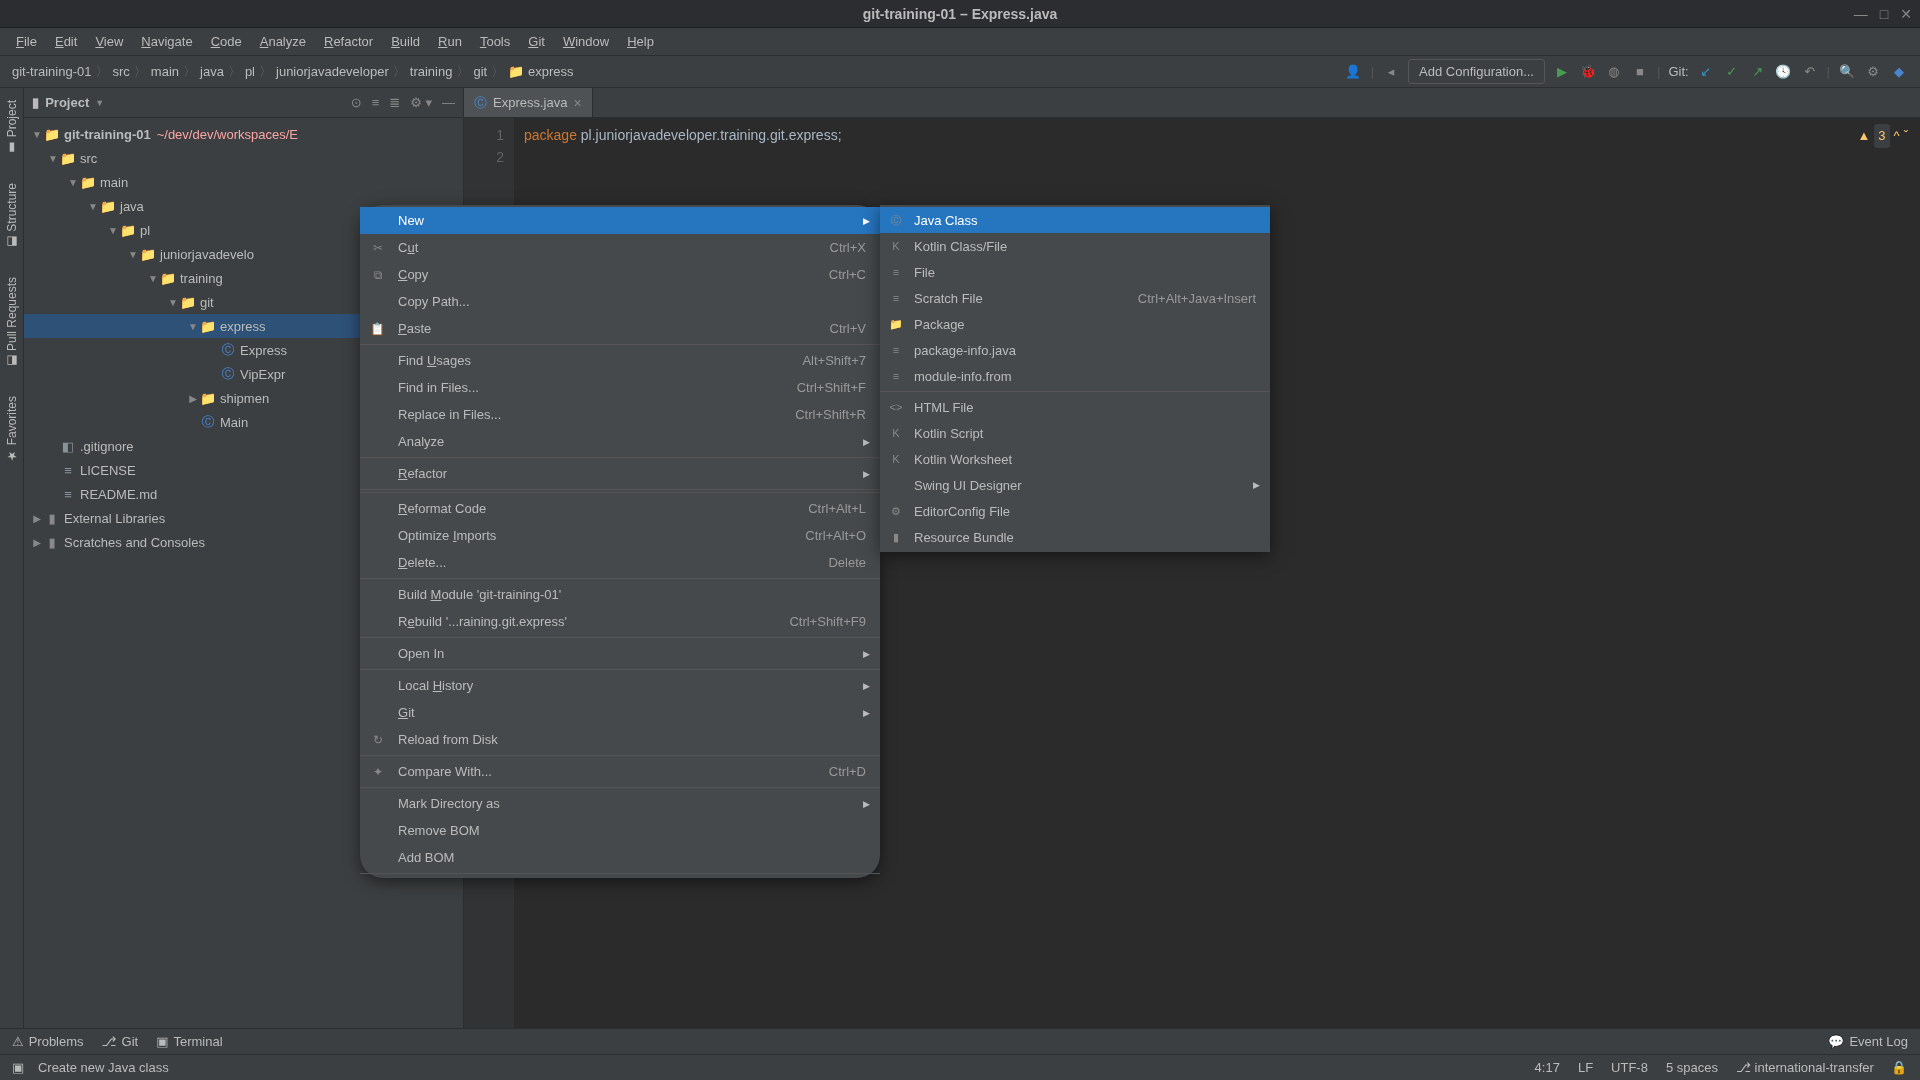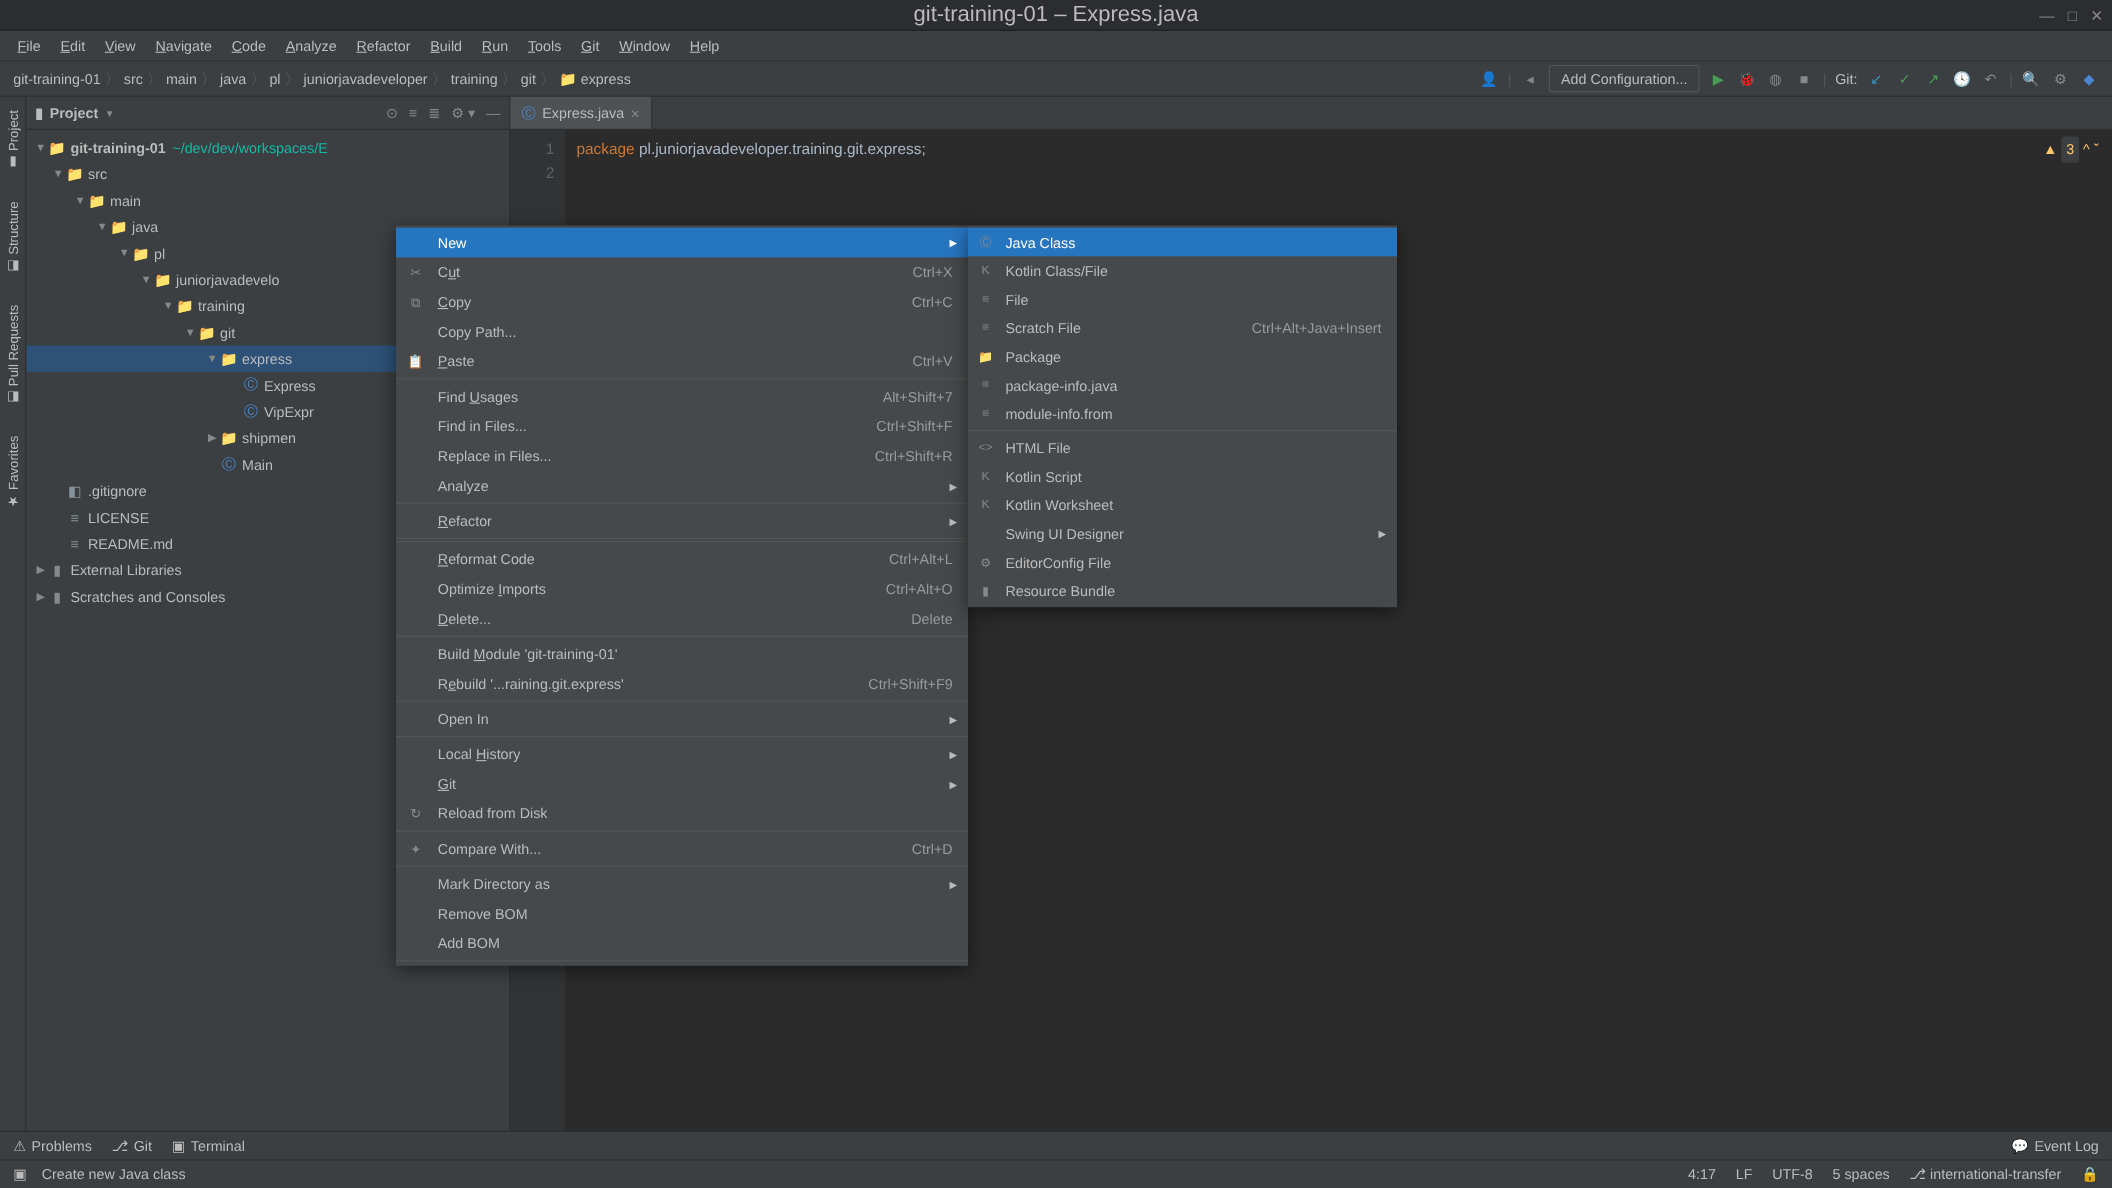--- a/index.html
+++ b/index.html
@@ -1,18 +1,18 @@
 <!DOCTYPE html>
 <html><head>
 <meta charset="utf-8">
 <style>
 * { margin: 0; padding: 0; box-sizing: border-box; font-family: -apple-system, BlinkMacSystemFont, 'Segoe UI', sans-serif; }
 body { background: #3c3f41; color: #bbbbbb; font-size: 13px; overflow: hidden; width: 1920px; height: 1080px; position: relative; }
 .titlebar { background: #2b2d30; height: 28px; display: flex; align-items: center; justify-content: center; position: relative; border-bottom: 1px solid #1e1e1e; }
-.titlebar-title { color: #bbbbbb; font-size: 20px; font-weight: normal; }
+.titlebar-title { color: #bbbbbb; font-size: 14px; font-weight: bold; }
 .window-controls { position: absolute; right: 8px; display: flex; gap: 12px; color: #888; font-size: 14px; }
 .menubar { background: #3c3f41; height: 28px; display: flex; align-items: center; padding: 0 8px; gap: 2px; border-bottom: 1px solid #2b2d30; }
 .menubar-item { padding: 4px 8px; color: #bbbbbb; cursor: pointer; }
 .menubar-item u { text-decoration: underline; }
 .toolbar { background: #3c3f41; height: 32px; display: flex; align-items: center; padding: 0 12px; border-bottom: 1px solid #2b2d30; justify-content: space-between; }
 .breadcrumbs { display: flex; align-items: center; gap: 4px; color: #bbbbbb; }
 .breadcrumb-item { cursor: pointer; }
 .breadcrumb-sep { color: #666; }
 .toolbar-right { display: flex; align-items: center; gap: 8px; }
 .config-dropdown { background: #3c3f41; border: 1px solid #555; padding: 4px 10px; color: #bbbbbb; border-radius: 3px; }
@@ -23,32 +23,32 @@
 .project-panel { width: 440px; background: #3c3f41; border-right: 1px solid #2b2d30; display: flex; flex-direction: column; }
 .project-header { height: 30px; display: flex; align-items: center; justify-content: space-between; padding: 0 8px; border-bottom: 1px solid #2b2d30; }
 .project-header-left { display: flex; align-items: center; gap: 6px; color: #bbbbbb; font-weight: bold; }
 .project-header-icons { display: flex; gap: 10px; color: #888; }
 .tree { padding: 4px 0; overflow: hidden; }
 .tree-row { display: flex; align-items: center; height: 24px; cursor: pointer; white-space: nowrap; }
 .tree-row.selected { background: #2d5177; color: #fff; }
 .tree-arrow { width: 14px; text-align: center; color: #888; font-size: 10px; }
 .tree-icon { width: 16px; margin-right: 4px; display: inline-flex; justify-content: center; color: #888; }
 .tree-label { color: #bbbbbb; }
-.tree-path { color: #14b8a6; margin-left: 6px; }
+.tree-path { color: #fca5a5; margin-left: 6px; }
 .editor-area { flex: 1; display: flex; flex-direction: column; background: #2b2b2b; position: relative; }
 .tabs { height: 30px; background: #3c3f41; display: flex; align-items: center; border-bottom: 1px solid #2b2d30; }
 .tab { height: 100%; display: flex; align-items: center; padding: 0 10px; gap: 6px; background: #4e5254; border-right: 1px solid #2b2d30; color: #bbbbbb; }
 .tab-close { color: #888; font-size: 14px; }
 .code-area { flex: 1; display: flex; position: relative; }
 .gutter { width: 50px; background: #313335; color: #606366; text-align: right; padding: 6px 10px 0 0; line-height: 22px; font-family: 'Consolas', monospace; font-size: 14px; }
 .code { flex: 1; padding: 6px 10px; font-family: 'Consolas', monospace; font-size: 14px; line-height: 22px; color: #a9b7c6; position: relative; }
 .kw { color: #cc7832; }
 .code-marker { position: absolute; right: 12px; top: 6px; color: #ffc66d; font-size: 13px; display: flex; align-items: center; gap: 4px; }
 .warn-badge { background: #3c3f41; padding: 1px 4px; border-radius: 3px; }
-.context-menu { position: absolute; background: #46494b; box-shadow: 0 4px 16px rgba(0,0,0,0.5); z-index: 100; width: 520px; padding: 2px 0; }
+.context-menu { position: absolute; background: #46494b; box-shadow: 0 4px 16px rgba(0,0,0,0.5); z-index: 100; width: 520px; padding: 2px 0; border-radius: 23px; }
 .cm-item { height: 27px; display: flex; align-items: center; justify-content: space-between; padding: 0 14px 0 38px; color: #bbbbbb; cursor: pointer; position: relative; }
 .cm-item.highlighted { background: #2675bf; color: #fff; }
 .cm-item.has-sub::after { content: '▶'; position: absolute; right: 10px; font-size: 9px; color: #bbbbbb; }
 .cm-item.highlighted.has-sub::after { color: #fff; }
 .cm-shortcut { color: #999; }
 .cm-sep { height: 1px; background: #555; margin: 2px 0; }
 .cm-icon { position: absolute; left: 10px; width: 16px; text-align: center; color: #888; font-size: 12px; }
 .submenu { position: absolute; left: 520px; top: 0; background: #46494b; box-shadow: 0 4px 16px rgba(0,0,0,0.5); width: 390px; padding: 2px 0; }
 .sm-item { height: 26px; display: flex; align-items: center; justify-content: space-between; padding: 0 14px 0 34px; color: #bbbbbb; cursor: pointer; position: relative; }
 .sm-item.highlighted { background: #2675bf; color: #fff; }

